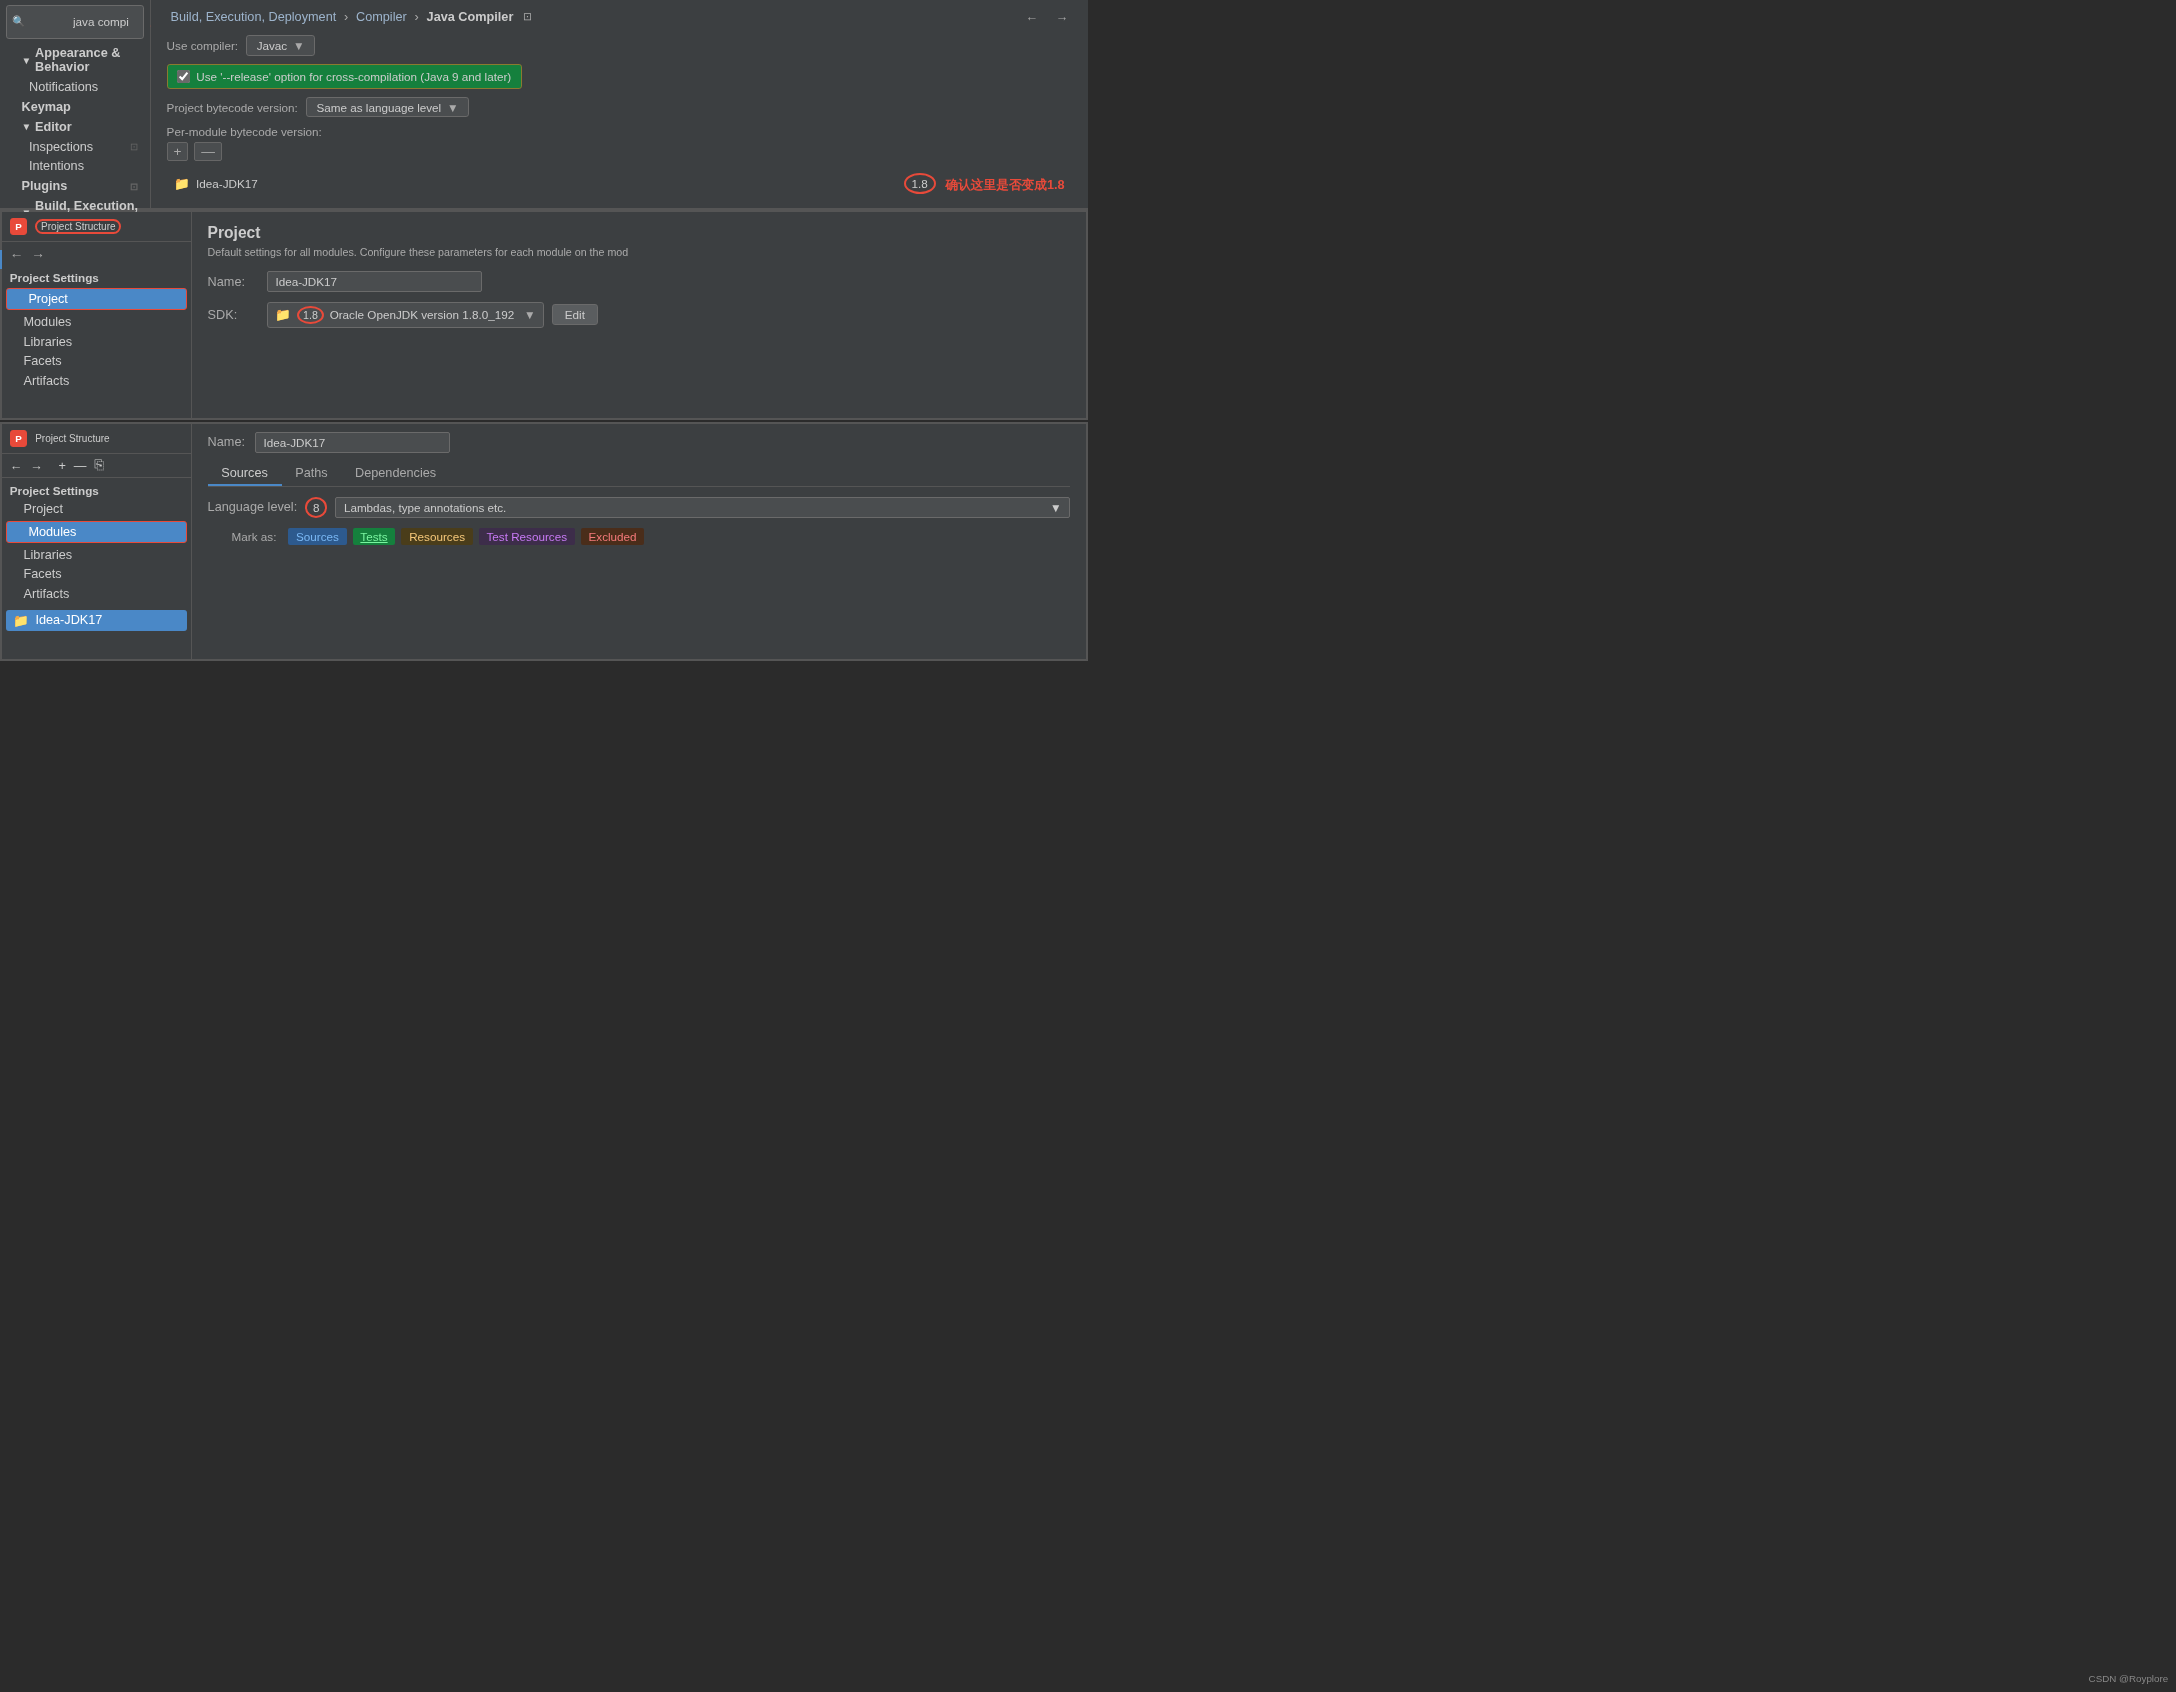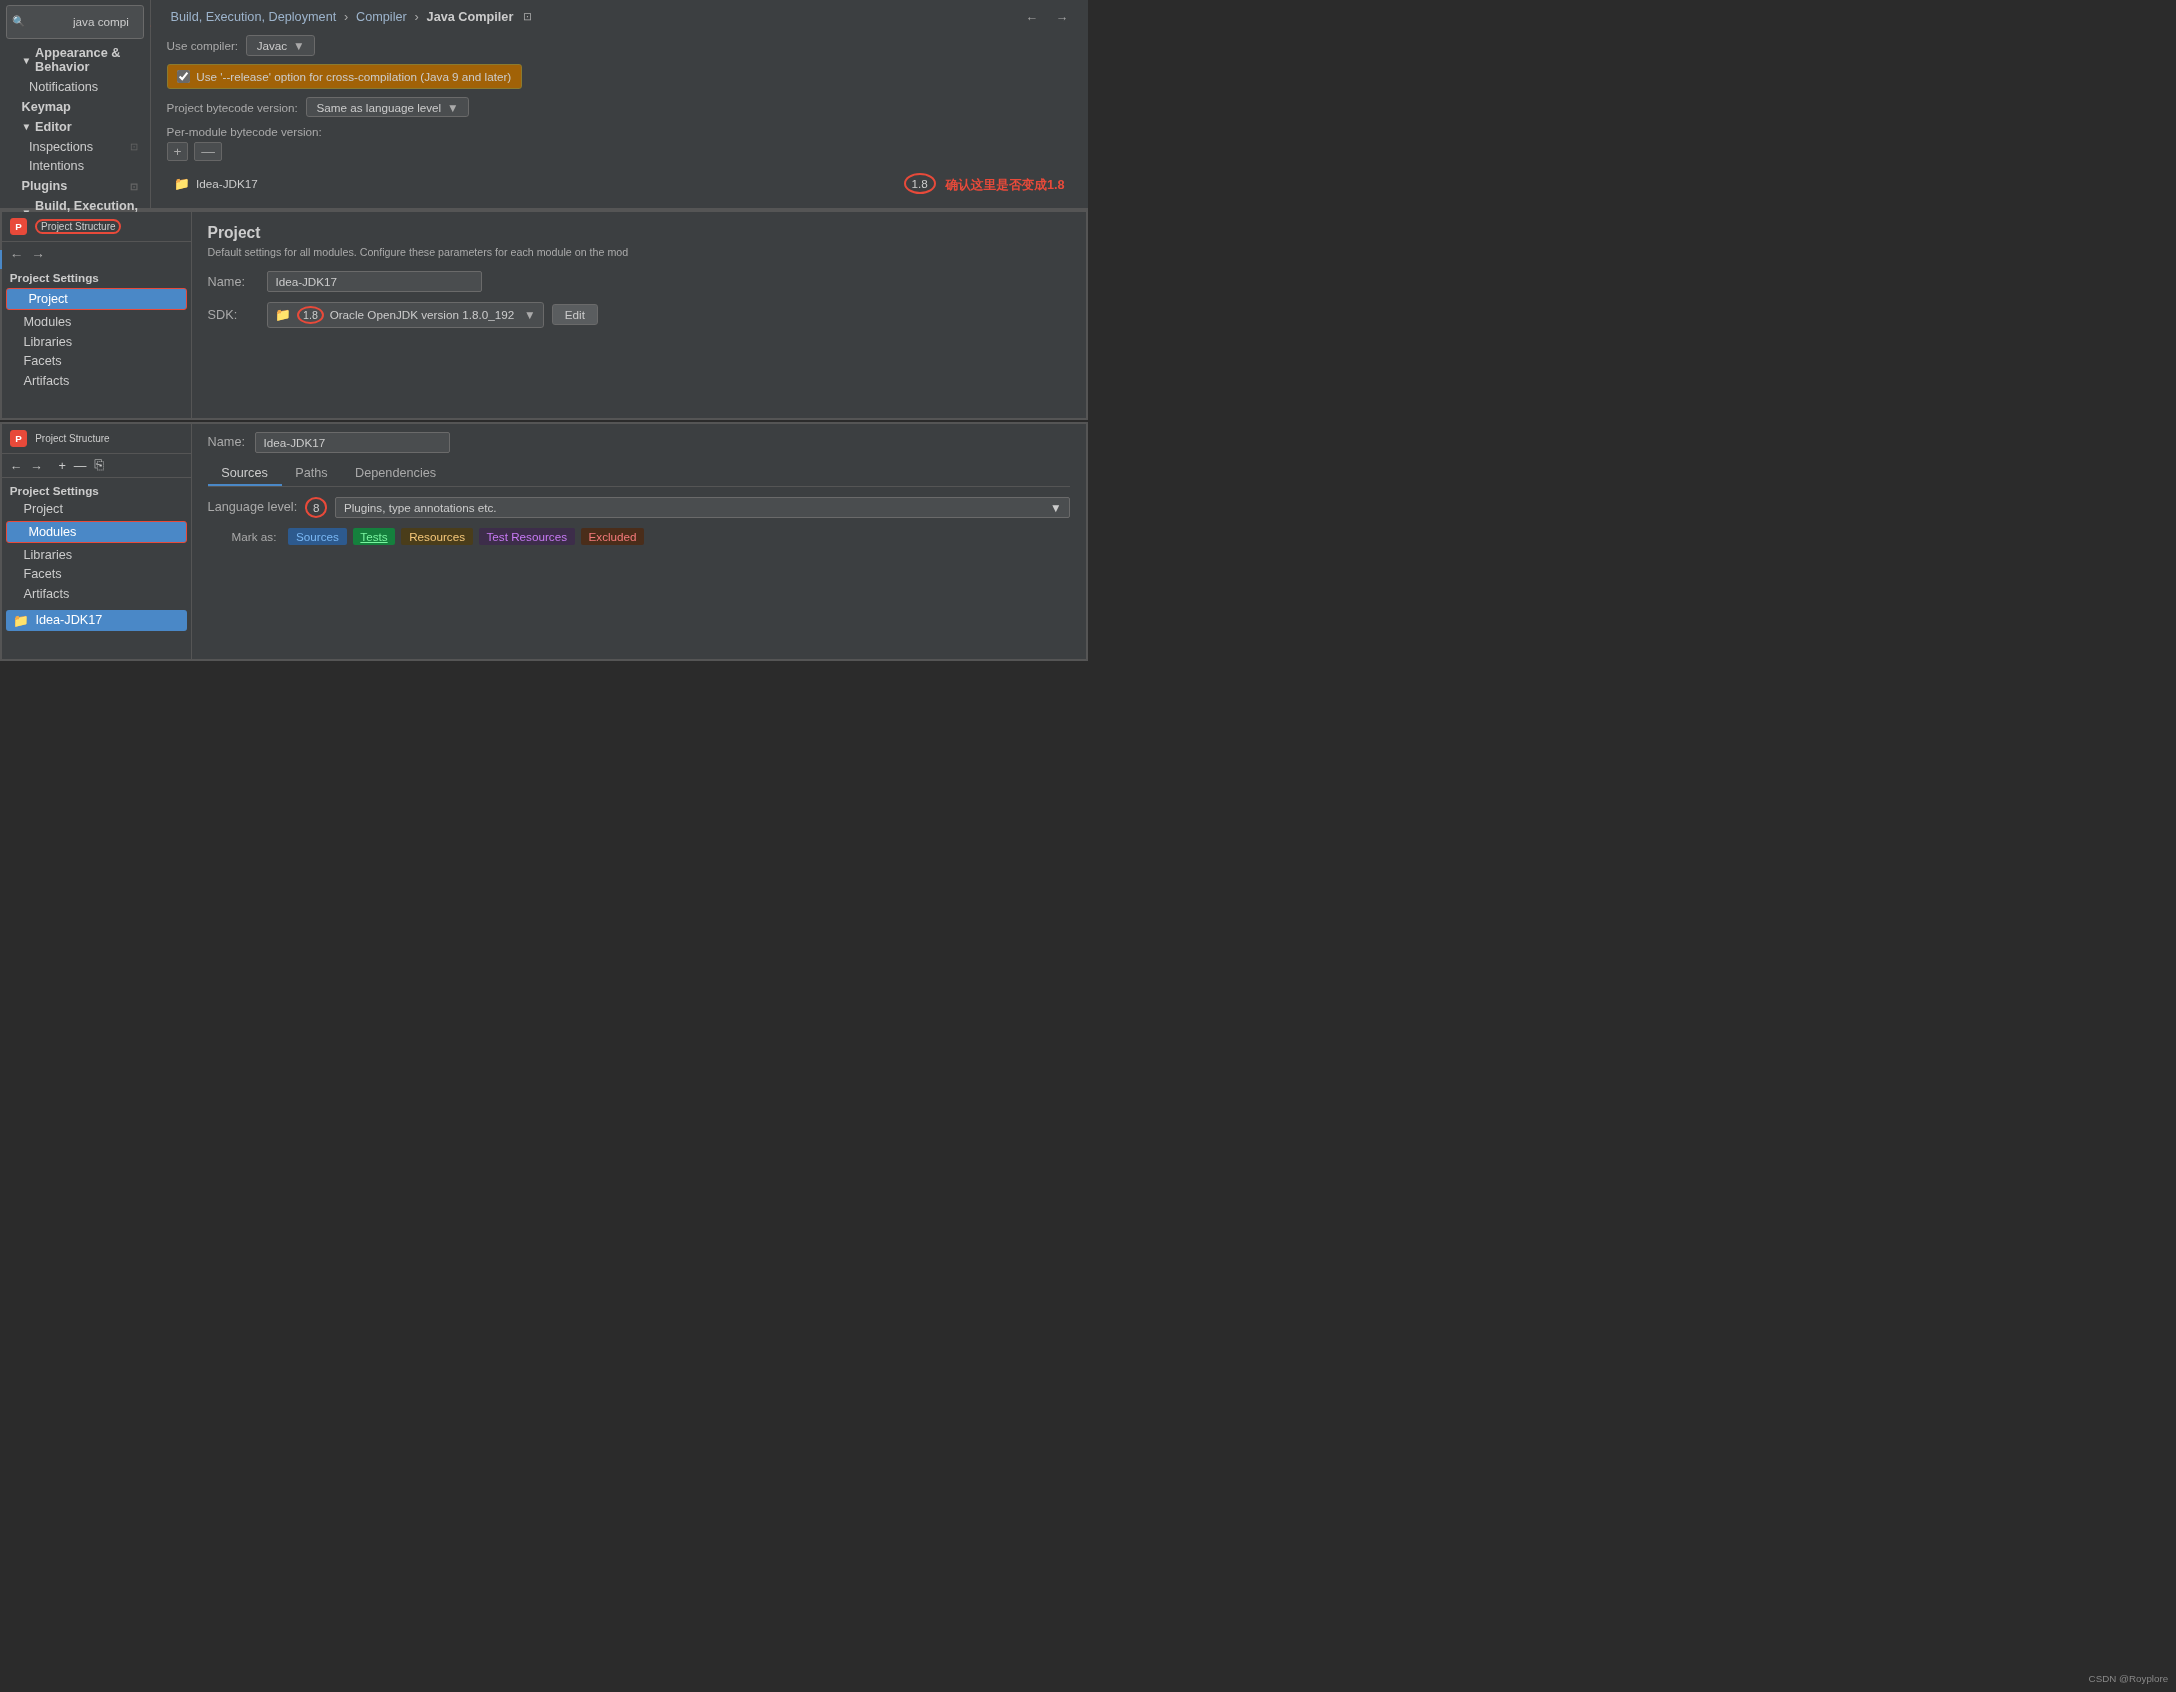--- a/index.html
+++ b/index.html
@@ -93,21 +93,21 @@
       gap: 5.9px;
       font-size: 11.7px;
       cursor: pointer;
     }
     .dropdown-btn .arrow { color: #aaa; }
 
     .checkbox-row {
       display: flex;
       align-items: center;
       margin-bottom: 7.8px;
-      background: #a16207;
+      background: #15803d;
       border: 1px solid #8a7a30;
       padding: 4.9px 9.8px;
       border-radius: 2.9px;
       width: fit-content;
     }
     .checkbox-row input[type=checkbox] { margin-right: 5.9px; accent-color: #6a6a6a; }
     .checkbox-row label { color: #ccc; font-size: 11.7px; }
 
     .bytecode-table {
       margin-top: 7.8px;
@@ -613,21 +613,21 @@
     <div class="tabs-row">
       <div class="tab-item active">Sources</div>
       <div class="tab-item">Paths</div>
       <div class="tab-item">Dependencies</div>
     </div>
 
     <div class="lang-level-row">
       <span class="lang-level-label">Language level:</span>
       <span class="lang-level-circle">8</span>
       <div class="lang-level-select">
-        <span>Plugins, type annotations etc.</span>
+        <span>Lambdas, type annotations etc.</span>
         <span>▼</span>
       </div>
     </div>
 
     <div class="mark-as-row">
       <span class="mark-label">Mark as:</span>
       <span class="mark-tag mark-sources">Sources</span>
       <span class="mark-tag mark-tests">Tests</span>
       <span class="mark-tag mark-resources">Resources</span>
       <span class="mark-tag mark-test-resources">Test Resources</span>

